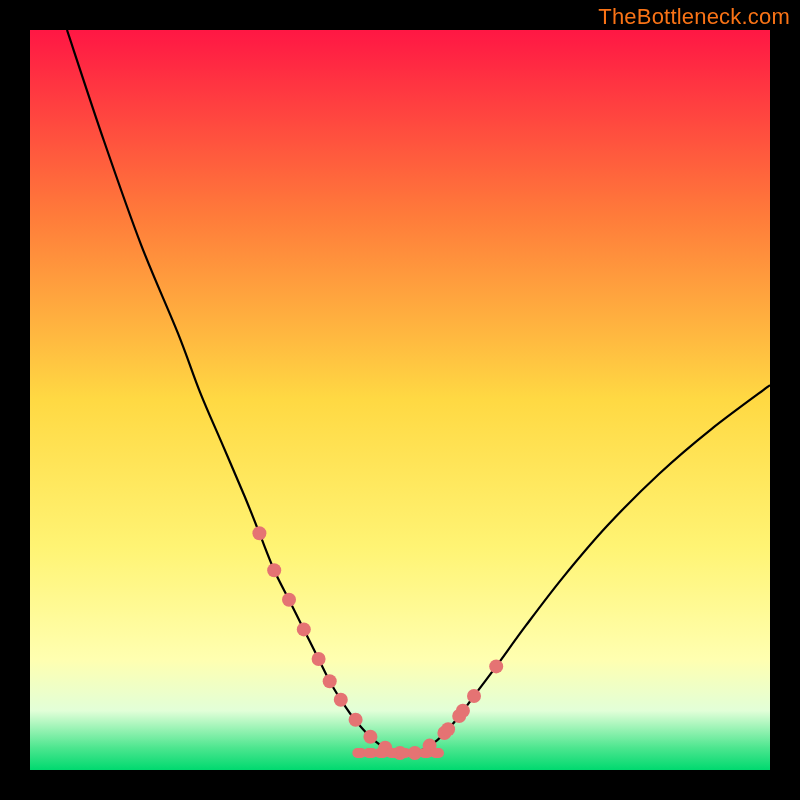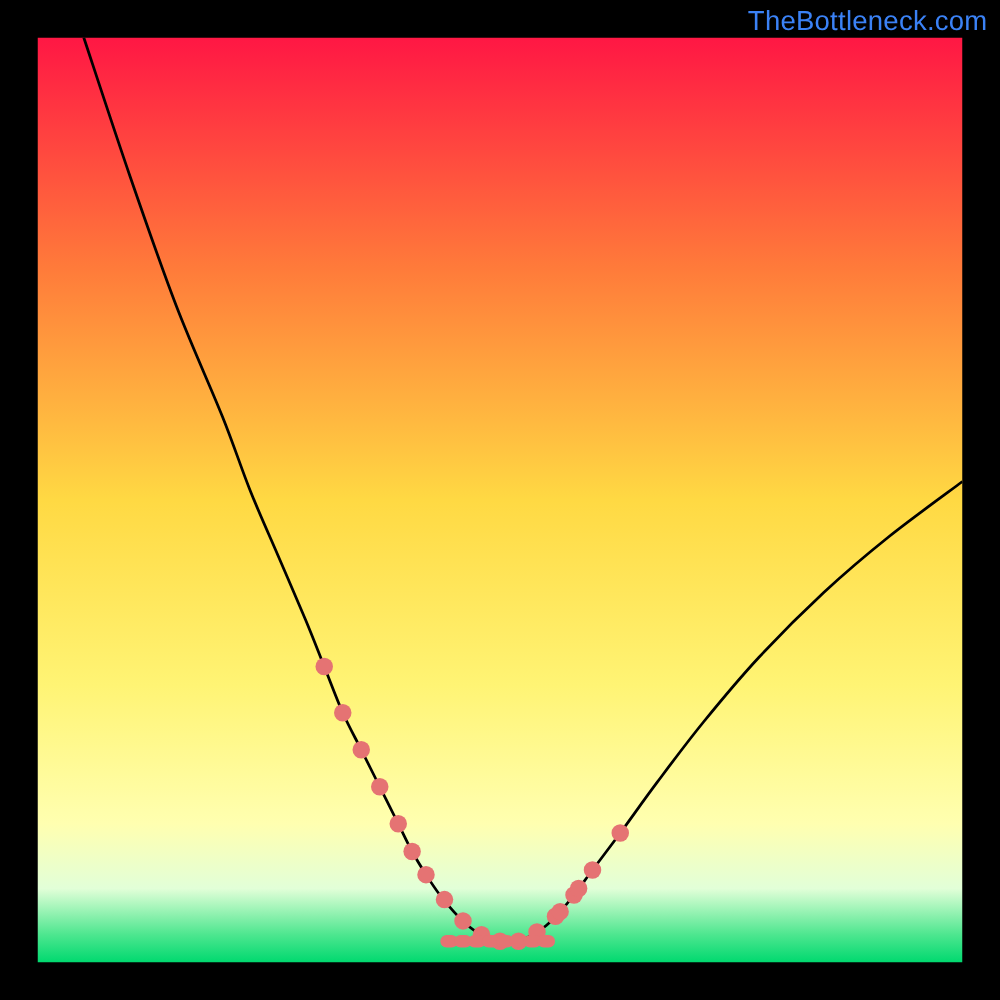--- a/index.html
+++ b/index.html
@@ -15,21 +15,21 @@
     width: 800px;
     height: 800px;
     background: #000;
   }
   .watermark {
     position: absolute;
     top: 4px;
     right: 10px;
     font-size: 22px;
     font-weight: 500;
-    color: #3b82f6;
+    color: #f97316;
     z-index: 10;
     letter-spacing: 0.2px;
   }
   .plot-area {
     position: absolute;
     top: 30px;
     left: 30px;
     width: 740px;
     height: 740px;
   }

